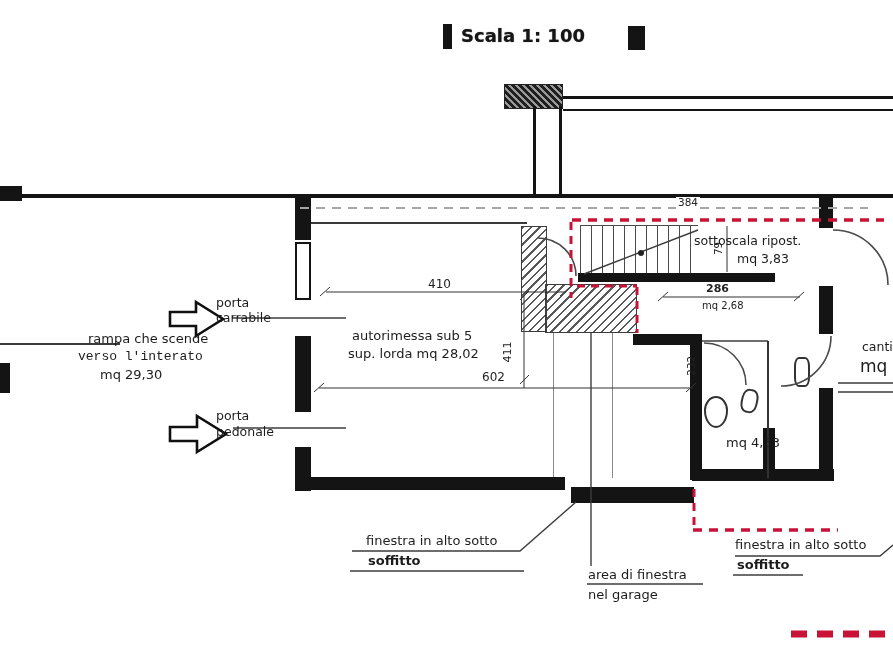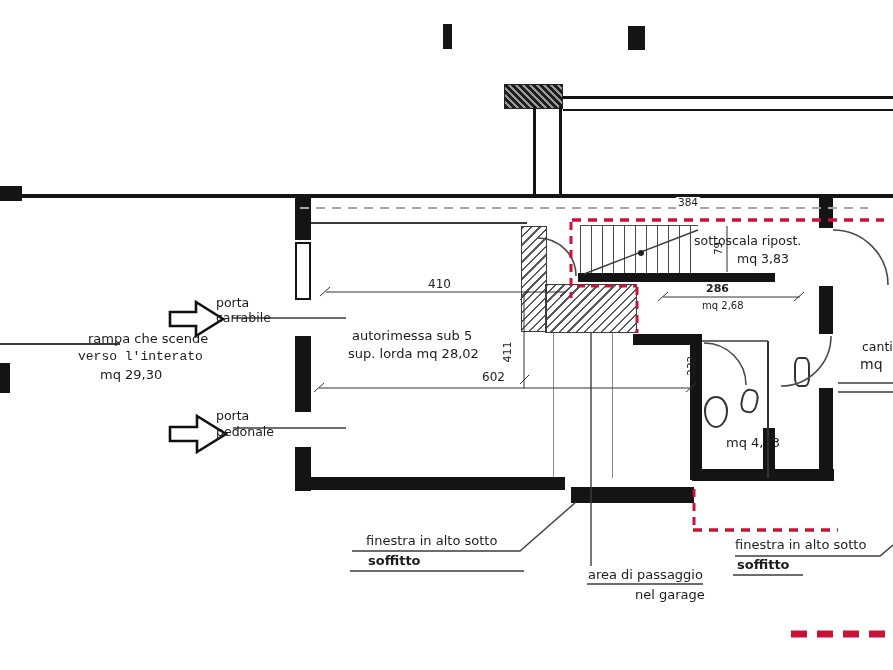--- a/index.html
+++ b/index.html
@@ -42,20 +42,21 @@
   svg .red{stroke:#c81236;fill:none;}
   svg .blockarrow{stroke:#101010;stroke-width:2.6;fill:#ffffff;}
   .fixture{position:absolute;z-index:2;border:2px solid #333;background:#fff;box-sizing:border-box;}
 </style>
 </head>
 <body>
 
 <div id="canvas">
 
   <div class="wall" style="left:443px;top:24px;width:9px;height:25px;"></div>
+  <div id="scale">Scala 1: 100</div>
   <div class="wall" style="left:628px;top:26px;width:17px;height:24px;"></div>
 
   <div class="hatch-dense" style="left:504px;top:84px;width:59px;height:25px;"></div>
   <div class="wall" style="left:563px;top:96px;width:330px;height:3px;"></div>
   <div class="wall" style="left:563px;top:109px;width:330px;height:2px;"></div>
   <div class="wall" style="left:533px;top:106px;width:3px;height:91px;"></div>
   <div class="wall" style="left:559px;top:106px;width:3px;height:91px;"></div>
   <div class="wall" style="left:20px;top:194px;width:873px;height:4px;"></div>
   <div class="wall" style="left:0px;top:186px;width:22px;height:15px;"></div>
   <div class="wall" style="left:0px;top:363px;width:10px;height:30px;"></div>
@@ -105,29 +106,29 @@
   <div class="fixture" style="left:704px;top:396px;width:24px;height:32px;border-radius:50% 50% 50% 50% / 45% 45% 55% 55%;"></div>
   <div class="fixture" style="left:741px;top:389px;width:17px;height:24px;border-radius:40%;transform:rotate(12deg);"></div>
   <div class="fixture" style="left:794px;top:357px;width:16px;height:30px;border-radius:30%;"></div>
   <div class="lbl" style="left:702px;top:436px;padding-left:24px;">mq 4,33</div>
   <div class="wall" style="left:692px;top:469px;width:142px;height:12px;"></div>
 
   <div class="wall" style="left:819px;top:198px;width:14px;height:30px;"></div>
   <div class="wall" style="left:819px;top:286px;width:14px;height:48px;"></div>
   <div class="wall" style="left:819px;top:388px;width:14px;height:92px;"></div>
   <div class="lbl" style="left:862px;top:340px;font-size:12.5px;">cantina</div>
-  <div class="lbl" style="left:860px;top:357px;font-size:14px;">mq</div>
+  <div class="lbl" style="left:860px;top:357px;font-size:17px;">mq</div>
 
   <div class="wall" style="left:295px;top:477px;width:270px;height:13px;"></div>
   <div class="wall" style="left:571px;top:487px;width:123px;height:16px;"></div>
 
   <div class="lbl" style="left:366px;top:534px;">finestra in alto sotto</div>
   <div class="lbl bold" style="left:368px;top:554px;">soffitto</div>
-  <div class="lbl" style="left:588px;top:568px;">area di passaggio</div>
-  <div class="lbl" style="left:588px;top:588px;margin-left:47px;">nel garage</div>
+  <div class="lbl" style="left:588px;top:568px;">area di finestra</div>
+  <div class="lbl" style="left:588px;top:588px;">nel garage</div>
   <div class="lbl" style="left:735px;top:538px;">finestra in alto sotto</div>
   <div class="lbl bold" style="left:737px;top:558px;">soffitto</div>
 
   <svg class="overlay" width="893" height="670" viewBox="0 0 893 670">
 
     <path d="M300,208 H868" stroke="#a6a6a6" stroke-width="2" stroke-dasharray="9,7" fill="none"></path>
 
     <path class="dim" d="M326,292 H566 M320,296 l10,-9 M560,296 l10,-9"></path>
     <path class="dim" d="M319,388 H692 M314,392 l10,-9 M686,392 l10,-9"></path>
     <path class="dim" d="M524,296 V388 M520,300 l9,-9 M520,384 l9,-9"></path>

